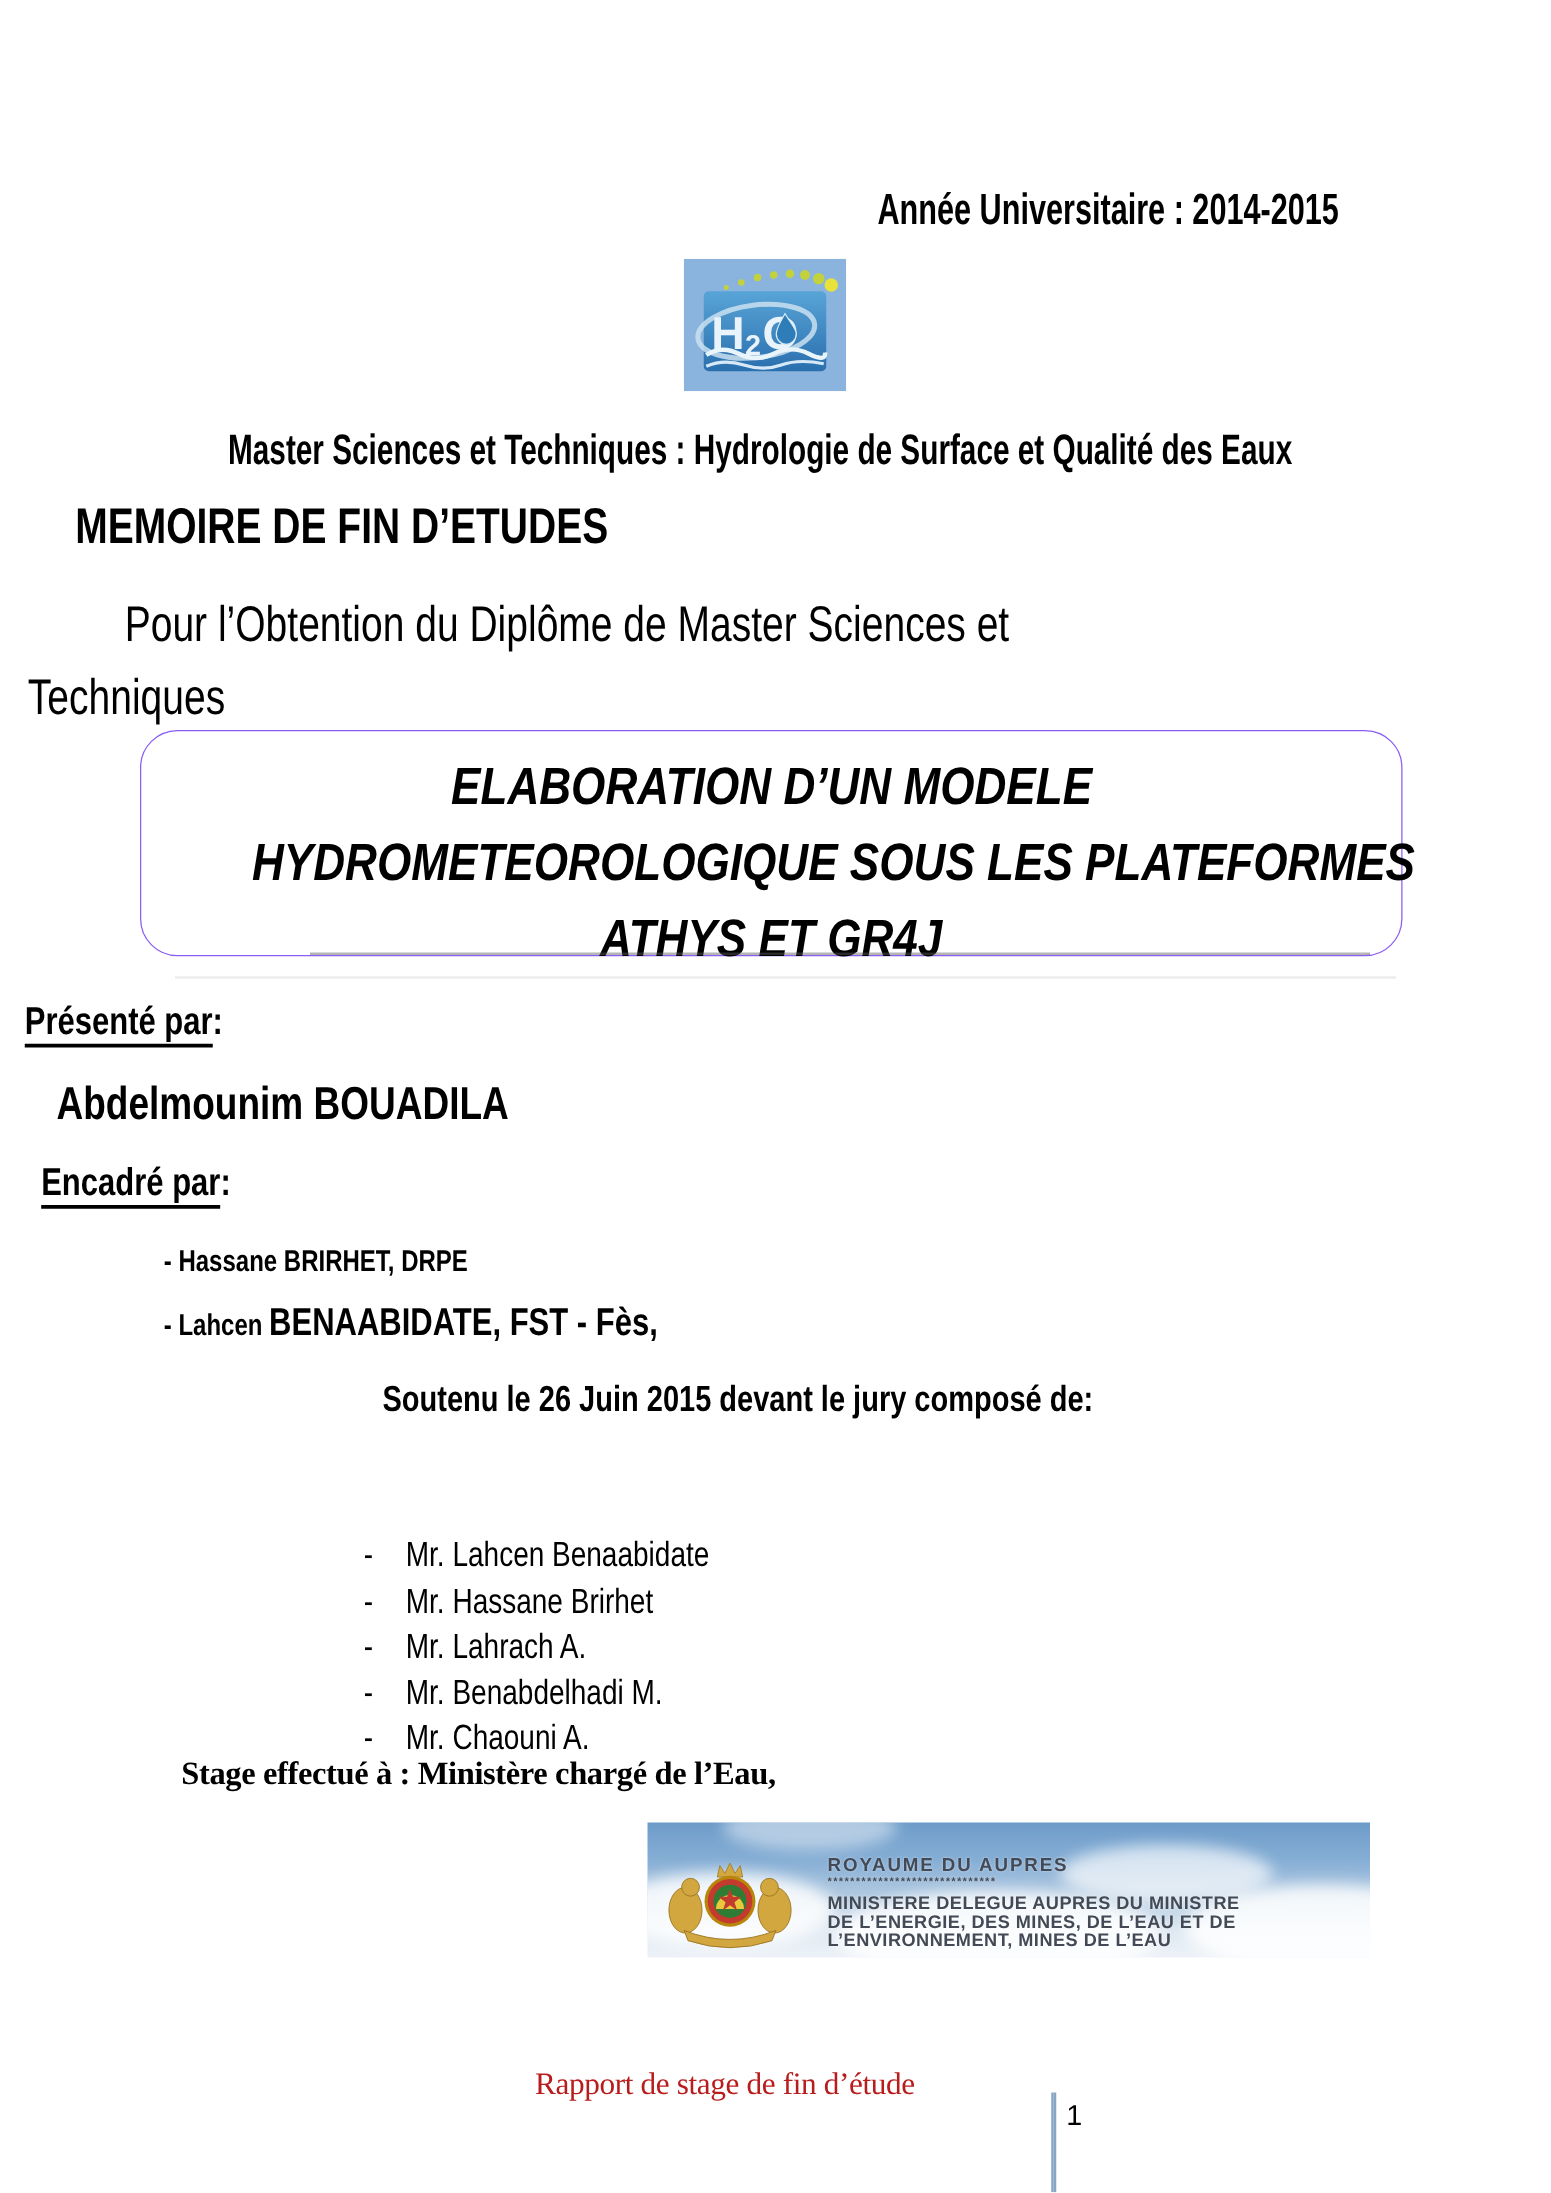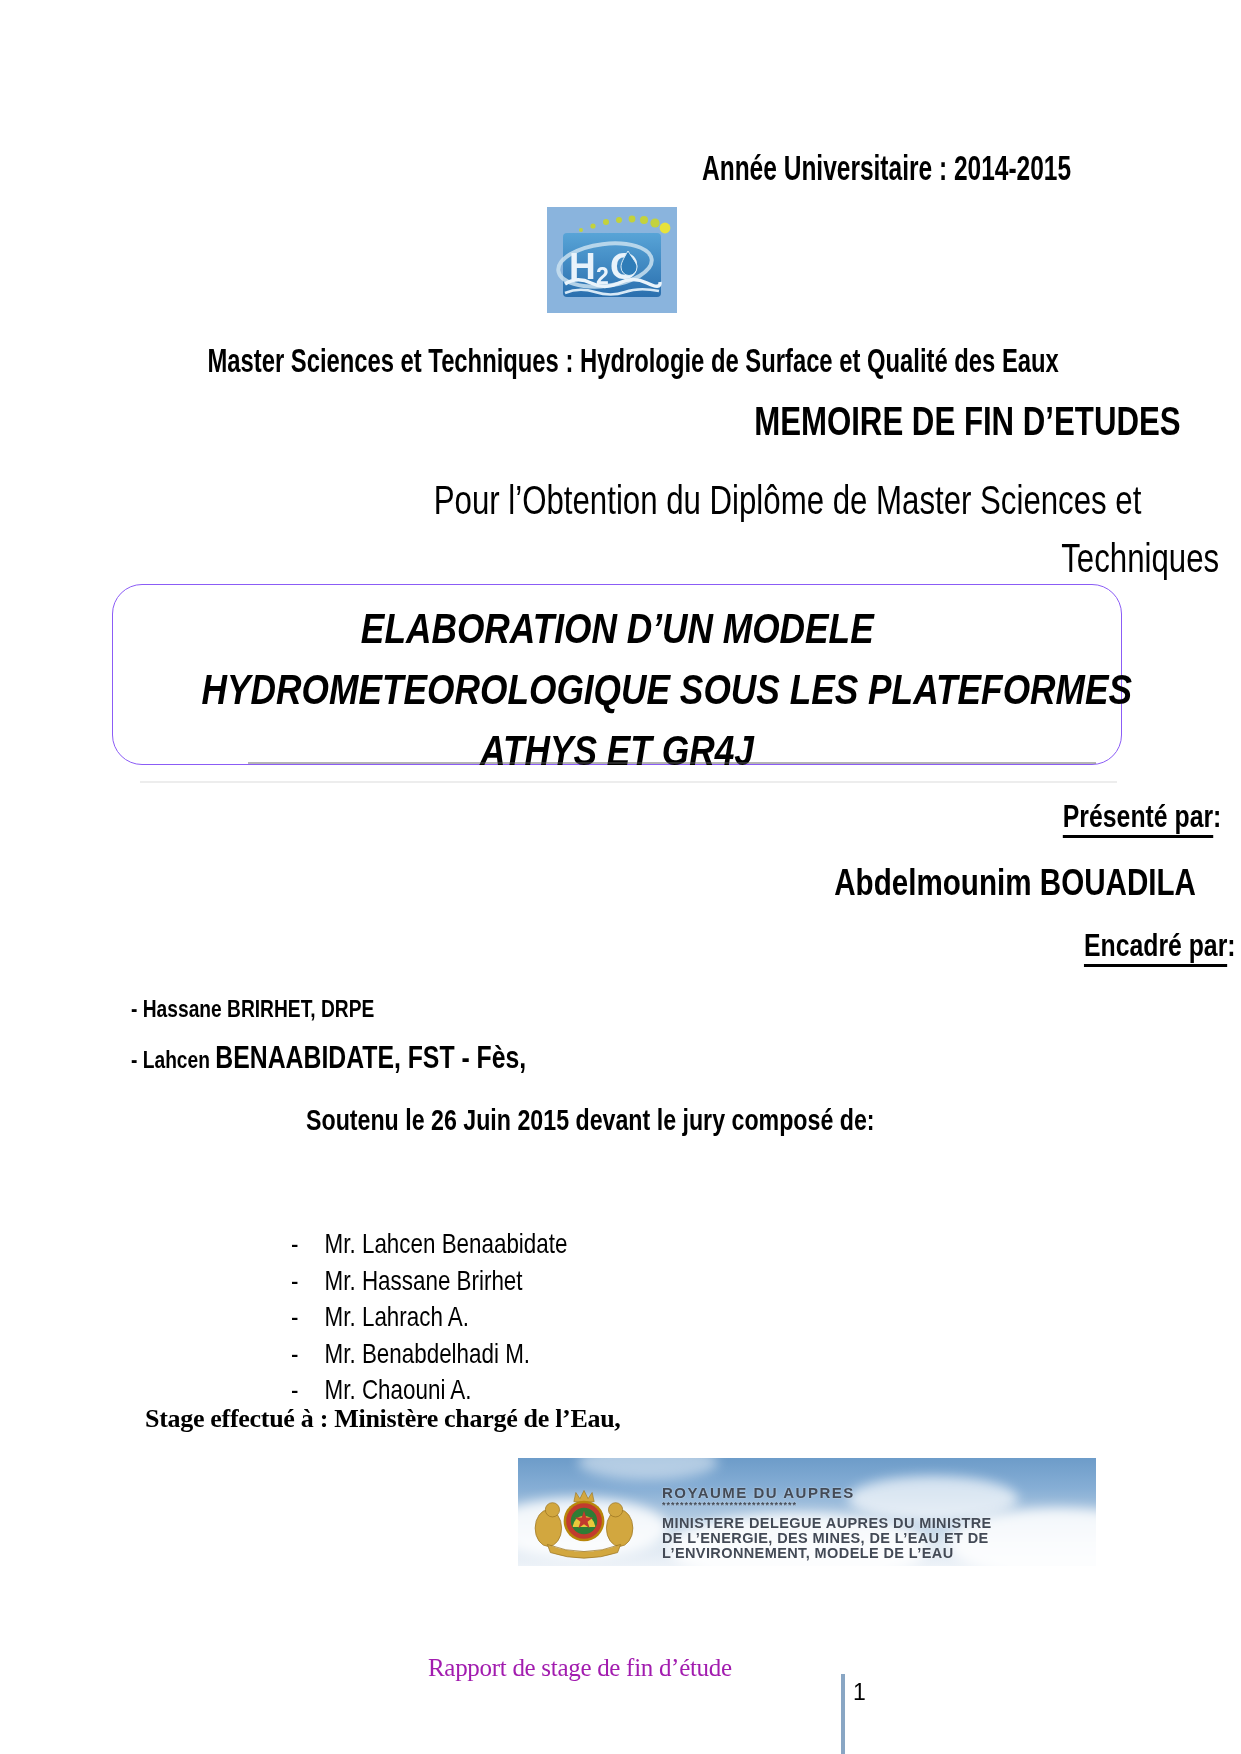--- a/index.html
+++ b/index.html
@@ -8,21 +8,21 @@
     font-family:"Liberation Sans", sans-serif; color:#000; overflow:hidden;
   }
   .abs { position:absolute; }
   .cx { display:inline-block; white-space:nowrap; }
   .oc { transform-origin:50% 50%; }
   .ol { transform-origin:0 50%; }
   .s70 { transform:scaleX(.70); }
   .s78 { transform:scaleX(.78); }
   .s80 { transform:scaleX(.80); }
   .s84 { transform:scaleX(.84); }
-  .centerline { left:0; width:1241px; text-align:right; }
+  .centerline { left:0; width:1241px; text-align:left; }
 
   .annee { left:702px; top:148px; font-size:35px; font-weight:bold; }
 
   .logo-box { left:547px; top:207px; width:130px; height:106px; }
 
   .program { top:341px; font-size:34px; font-weight:bold; }
   .memoire { top:399px; font-size:40px; font-weight:bold; }
   .purpose { top:471px; font-size:40px; line-height:58px; }
 
   .title-box {
@@ -62,21 +62,21 @@
   .cloud { position:absolute; background:rgba(255,255,255,.85); border-radius:50%; filter:blur(6px); }
   .arms { position:absolute; left:10px; top:22px; width:112px; height:82px; }
   .banner-text { position:absolute; left:144px; top:26px; color:#434a56;
                  text-shadow:0 0 2px rgba(255,255,255,.55); }
   .b-royaume { font-size:15px; font-weight:bold; letter-spacing:1.5px; white-space:nowrap; }
   .b-stars   { font-size:9px; font-weight:bold; letter-spacing:1px; line-height:9px; white-space:nowrap; }
   .b-min     { margin-top:6px; font-size:14.5px; font-weight:bold; line-height:15px;
                letter-spacing:.4px; white-space:nowrap; }
 
   .footer-report { left:428px; top:1654px; font-family:"Liberation Serif", serif;
-                   font-size:25px; color:#a21caf; letter-spacing:-0.3px; white-space:nowrap; }
+                   font-size:25px; color:#b91c1c; letter-spacing:-0.3px; white-space:nowrap; }
   .pn-rule { left:841px; top:1674px; width:4px; height:80px;
              border-left:2px solid #89a6c4; border-right:2px solid #89a6c4; box-sizing:border-box; }
   .pn { left:853px; top:1679px; font-size:23px; }
 </style>
 </head>
 <body>
 
 <div class="page">
 
   <div class="abs annee">
@@ -193,21 +193,21 @@
       <polygon points="55,30 57.2,36.5 64,36.5 58.5,40.7 60.6,47.2 55,43.2 49.4,47.2 51.5,40.7 46,36.5 52.8,36.5" fill="#c23b2e"></polygon>
       <path d="M19,63 q36,14 72,0 l-3,8 q-33,11 -66,0 z" fill="#d2a73f" stroke="#9a7420" stroke-width="0.7"></path>
     </svg>
 
     <div class="banner-text">
       <div class="b-royaume">ROYAUME DU AUPRES</div>
       <div class="b-stars">******************************</div>
       <div class="b-min">
         <div>MINISTERE DELEGUE AUPRES DU MINISTRE</div>
         <div>DE L’ENERGIE, DES MINES, DE L’EAU ET DE</div>
-        <div>L’ENVIRONNEMENT, MODELE DE L’EAU</div>
+        <div>L’ENVIRONNEMENT, MINES DE L’EAU</div>
       </div>
     </div>
   </div>
 
   <div class="abs footer-report">Rapport de stage de fin d’étude</div>
   <div class="abs pn-rule"></div>
   <div class="abs pn">1</div>
 
 </div>
 

